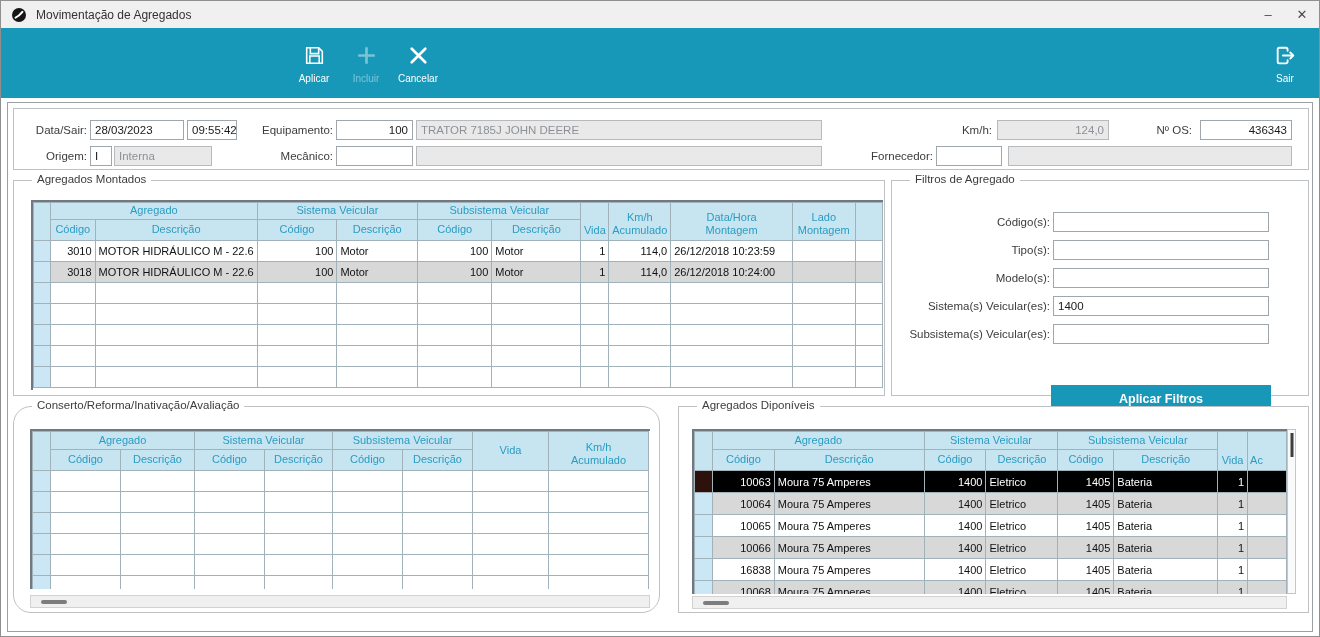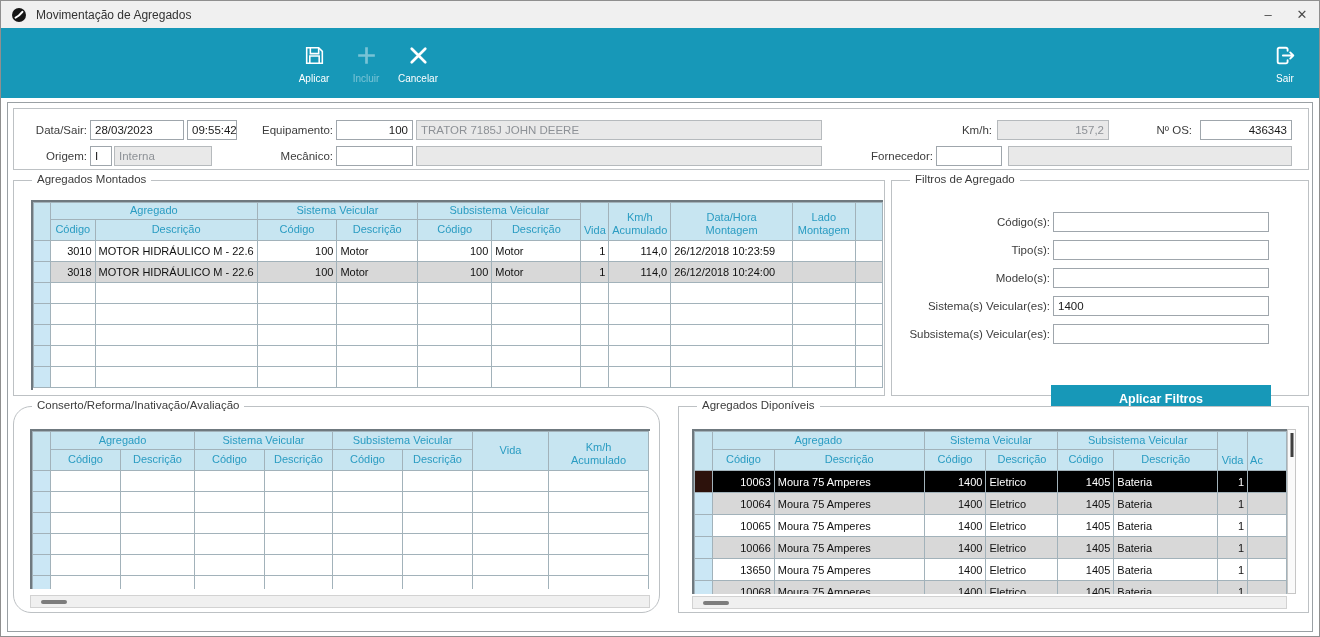--- a/index.html
+++ b/index.html
@@ -125,21 +125,21 @@
     <div class="field disabled" style="left:100px; top:37px; width:98px;">Interna</div>
 
     <div class="flabel" style="left:233px; top:11px; width:86px;">Equipamento:</div>
     <div class="field num" style="left:322px; top:11px; width:77px;">100</div>
     <div class="field disabled" style="left:402px; top:11px; width:406px;">TRATOR 7185J JOHN DEERE</div>
     <div class="flabel" style="left:233px; top:37px; width:86px;">Mecânico:</div>
     <div class="field" style="left:322px; top:37px; width:77px;"></div>
     <div class="field disabled" style="left:402px; top:37px; width:406px;"></div>
 
     <div class="flabel" style="left:888px; top:11px; width:90px;">Km/h:</div>
-    <div class="field disabled num" style="left:983px; top:11px; width:112px;">157,2</div>
+    <div class="field disabled num" style="left:983px; top:11px; width:112px;">124,0</div>
     <div class="flabel" style="left:1108px; top:11px; width:70px;">Nº OS:</div>
     <div class="field num" style="left:1186px; top:11px; width:92px;">436343</div>
     <div class="flabel" style="left:833px; top:37px; width:86px;">Fornecedor:</div>
     <div class="field" style="left:922px; top:37px; width:66px;"></div>
     <div class="field disabled" style="left:994px; top:37px; width:284px;"></div>
   </div>
 
   <div class="groupbox" style="left:12px; top:179px; width:872px; height:216px;">
     <span class="legend">Agregados Montados</span>
     <div class="gridwrap" style="left:17px; top:19px; width:852px; height:190px;">
@@ -477,21 +477,21 @@
           <td class="txt">Moura 75 Amperes</td>
           <td class="num">1400</td>
           <td class="txt">Eletrico</td>
           <td class="num">1405</td>
           <td class="txt">Bateria</td>
           <td class="num">1</td>
           <td></td>
         </tr>
         <tr>
           <td class="ind"></td>
-          <td class="num">13650</td>
+          <td class="num">16838</td>
           <td class="txt">Moura 75 Amperes</td>
           <td class="num">1400</td>
           <td class="txt">Eletrico</td>
           <td class="num">1405</td>
           <td class="txt">Bateria</td>
           <td class="num">1</td>
           <td></td>
         </tr>
         <tr class="alt">
           <td class="ind"></td>

